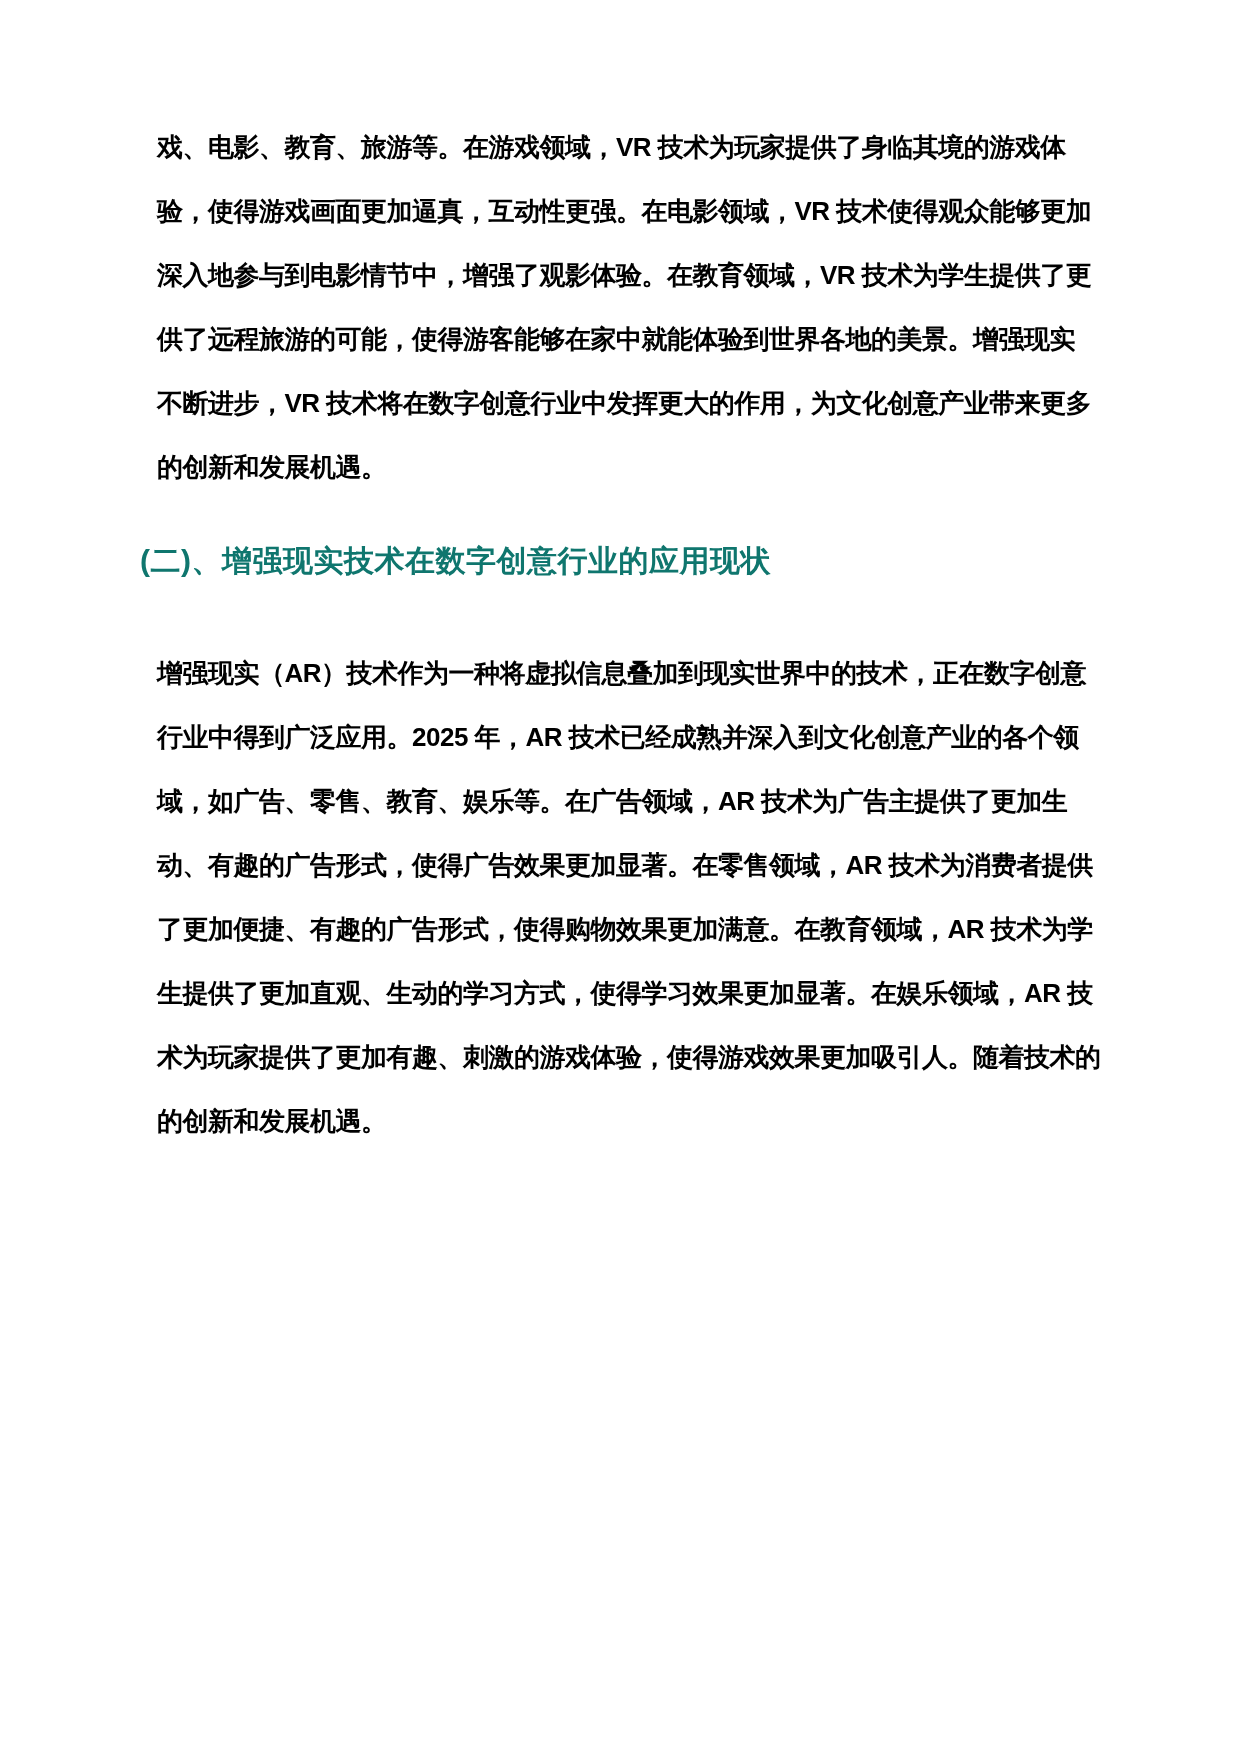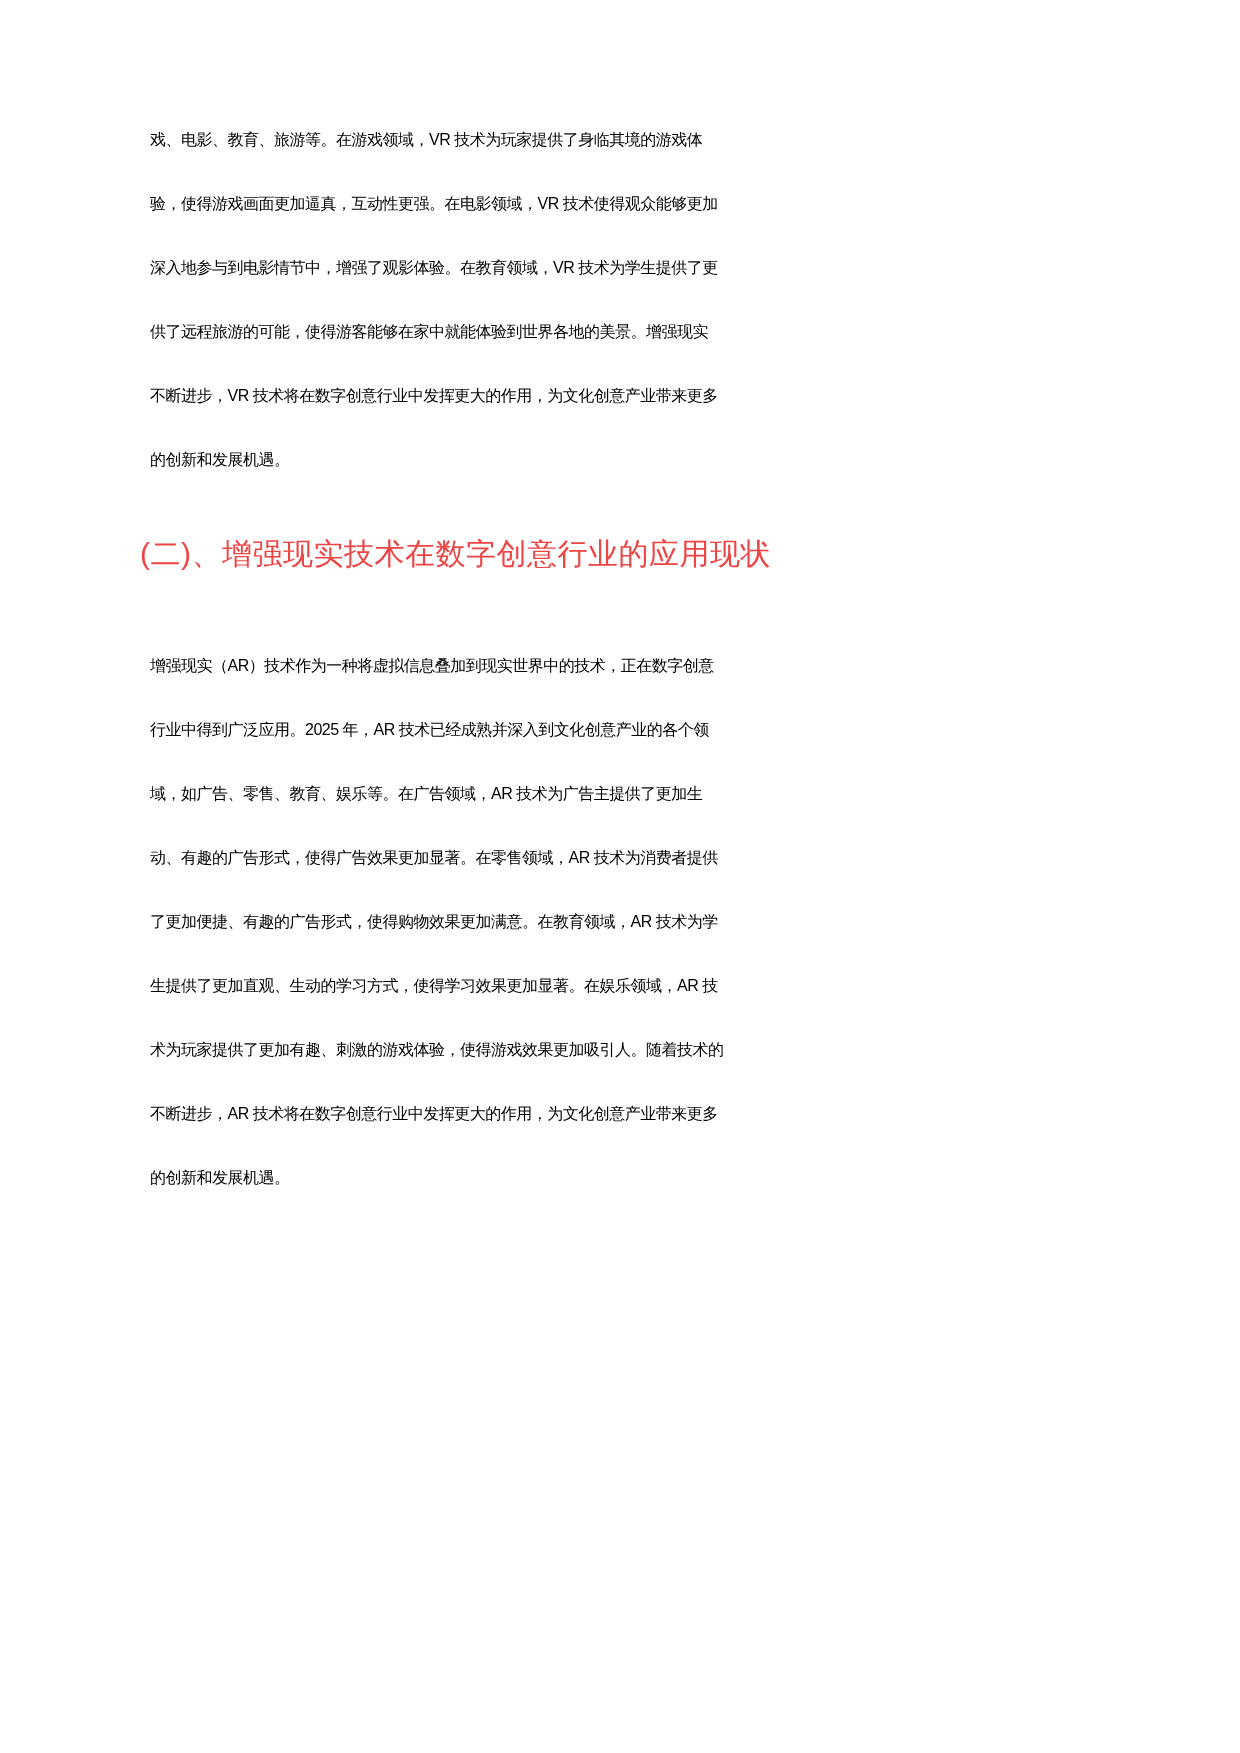--- a/index.html
+++ b/index.html
@@ -12,39 +12,40 @@
     width: 1240px;
     height: 1753px;
     background: #ffffff;
     box-sizing: border-box;
     padding: 108px 88px 0 150px;
     overflow: hidden;
     font-family: "Liberation Sans", "DejaVu Sans", sans-serif;
     color: #000000;
   }
   .para {
-    margin: 0;
-    font-size: 16px;
+    margin: 7px;
+    font-size: 26px;
     line-height: 64px;
     letter-spacing: -0.5px;
+    font-weight: bold;
   }
   .para .line {
     white-space: nowrap;
   }
   .para-second {
     margin-top: 58px;
   }
   .heading {
     margin: 40px 0 0 -10px;
     font-size: 30px;
     line-height: 44px;
-    font-weight: normal;
+    font-weight: bold;
     letter-spacing: 0.5px;
     white-space: nowrap;
-    color: #ef4444;
+    color: #0f766e;
   }
 </style>
 </head>
 <body>
 
 <div class="page">
 
   <div class="para para-first">
     <div class="line">戏、电影、教育、旅游等。在游戏领域，VR 技术为玩家提供了身临其境的游戏体</div>
     <div class="line">验，使得游戏画面更加逼真，互动性更强。在电影领域，VR 技术使得观众能够更加</div>
@@ -57,17 +58,16 @@
   <h2 class="heading">(二)、增强现实技术在数字创意行业的应用现状</h2>
 
   <div class="para para-second">
     <div class="line">增强现实（AR）技术作为一种将虚拟信息叠加到现实世界中的技术，正在数字创意</div>
     <div class="line">行业中得到广泛应用。2025 年，AR 技术已经成熟并深入到文化创意产业的各个领</div>
     <div class="line">域，如广告、零售、教育、娱乐等。在广告领域，AR 技术为广告主提供了更加生</div>
     <div class="line">动、有趣的广告形式，使得广告效果更加显著。在零售领域，AR 技术为消费者提供</div>
     <div class="line">了更加便捷、有趣的广告形式，使得购物效果更加满意。在教育领域，AR 技术为学</div>
     <div class="line">生提供了更加直观、生动的学习方式，使得学习效果更加显著。在娱乐领域，AR 技</div>
     <div class="line">术为玩家提供了更加有趣、刺激的游戏体验，使得游戏效果更加吸引人。随着技术的</div>
-    <div class="line">不断进步，AR 技术将在数字创意行业中发挥更大的作用，为文化创意产业带来更多</div>
     <div class="line">的创新和发展机遇。</div>
   </div>
 
 </div>
 
 </body></html>

